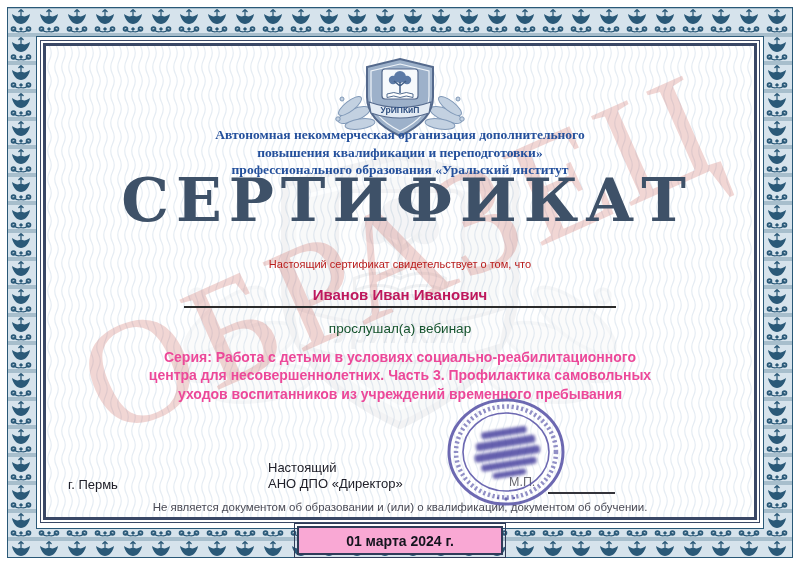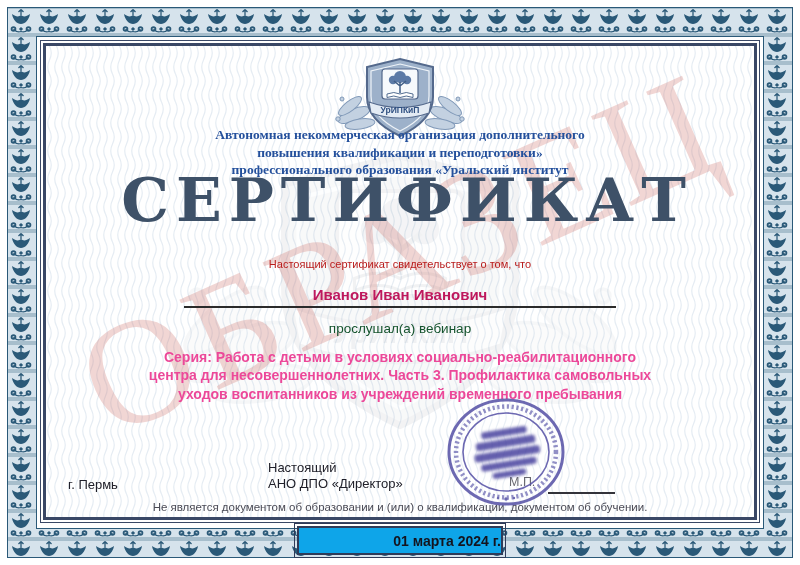--- a/index.html
+++ b/index.html
@@ -53,23 +53,23 @@
   }
   .city { position:absolute; left:22px; top:431px; font-size:13px; color:#20202a; z-index:2; }
   .mp { position:absolute; left:463px; top:429px; font-size:12.5px; color:#3d3d46; z-index:2; }
   .sig-line {
     position:absolute; left:502px; top:446px; width:67px; height:0;
     border-top:2px solid #33333a; z-index:2;
   }
   .disclaimer { top:455px; font-size:11.5px; color:#4a4a55; }
   .datebox {
     position:absolute; left:50%; top:526px; transform:translateX(-50%);
-    width:202px; height:25px; background:#0ea5e9;
+    width:202px; height:25px; background:#f9a8d4;
     border:2px solid #2f3b58; outline:1px solid #2f3b58; outline-offset:2px;
-    display:flex; align-items:center; justify-content:flex-end;
+    display:flex; align-items:center; justify-content:center;
     font-size:14px; font-weight:bold; color:#14141e; z-index:6;
   }
 </style>
 </head>
 <body>
 
 <div class="page">
 
   <svg width="0" height="0" style="position:absolute" aria-hidden="true">
     <defs>

